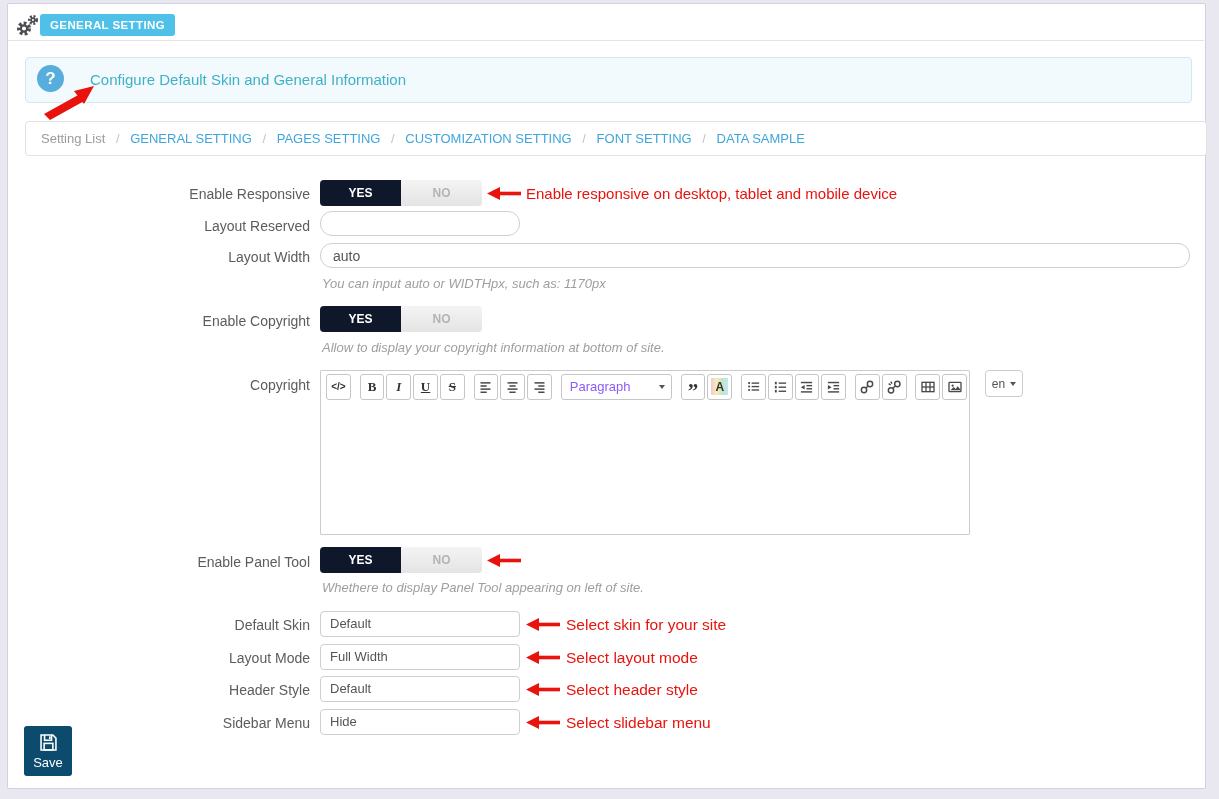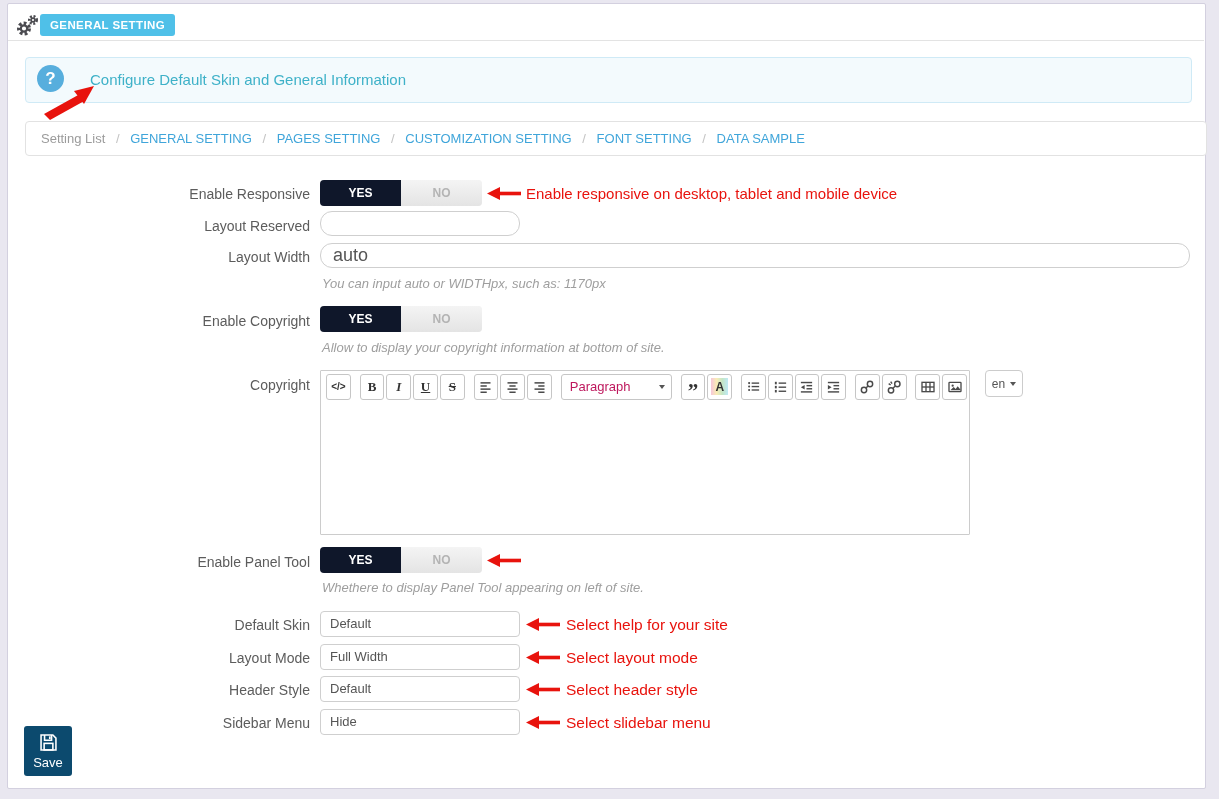--- a/index.html
+++ b/index.html
@@ -27,39 +27,39 @@
   #crumbbox .sep{color:#c3c3c3;margin:0 7px;}
   #crumbbox a{color:#3fa5da;text-decoration:none;}
   
   .flabel{left:40px;width:270px;text-align:right;font-size:14px;color:#5c5c5c;}
   .hint{font-size:13px;font-style:italic;color:#9e9e9e;}
   
   .switch{width:162px;height:26px;border-radius:4px;overflow:hidden;display:flex;box-shadow:0 0 0 1px rgba(0,0,0,.06) inset;}
   .switch .yes{width:81px;background:#0f172a;color:#fff;font-size:12px;font-weight:bold;text-align:center;line-height:26px;}
   .switch .no{width:81px;background:linear-gradient(#f4f4f4,#e4e4e4);color:#b4b4b4;font-size:12px;font-weight:bold;text-align:center;line-height:26px;}
   
-  .tinput{height:25px;border:1px solid #cfcfcf;border-radius:12px;background:#fff;font-size:18px;color:#555;
+  .tinput{height:25px;border:1px solid #cfcfcf;border-radius:12px;background:#fff;font-size:14px;color:#555;
           padding:0 12px;font-family:"Liberation Sans",sans-serif;box-sizing:border-box;}
   .selbox{width:200px;height:26px;border:1px solid #cfcfcf;border-radius:4px;background:#fff;font-size:13px;color:#555;
           line-height:24px;padding-left:9px;box-sizing:border-box;}
   
   .red{color:#e8130d;font-size:15px;white-space:nowrap;}
   .red2{color:#e8130d;font-size:15.5px;white-space:nowrap;}
   
   #editor{left:320px;top:370px;width:650px;height:165px;border:1px solid #ccc;border-radius:1px;box-sizing:border-box;background:#fff;}
   #menubar{height:30px;display:flex;align-items:center;padding-left:10px;gap:19px;font-size:14px;color:#333;}
   .caret{display:inline-block;width:0;height:0;border-left:3.5px solid transparent;border-right:3.5px solid transparent;
          border-top:4.5px solid #555;margin-left:5px;vertical-align:2px;}
   #toolbar{height:31px;display:flex;align-items:center;padding-left:5px;}
   .tbtn{width:25px;height:26px;border:1px solid #c6c6c6;border-radius:3px;background:#fff;display:flex;align-items:center;
         justify-content:center;margin-right:2px;box-sizing:border-box;font-size:13px;color:#333;}
   .tgap{width:7px;}
   .glyph-serif{font-family:"Liberation Serif",serif;font-weight:bold;}
   #para-select{width:112px;height:26px;border:1px solid #c6c6c6;border-radius:3px;display:flex;align-items:center;
-               padding:0 6px 0 8px;font-size:13px;color:#be185d;box-sizing:border-box;margin-right:2px;}
+               padding:0 6px 0 8px;font-size:13px;color:#8b5cf6;box-sizing:border-box;margin-right:2px;}
   #para-select .sp{flex:1;}
   #econtent{border-top:1px solid #ddd;height:102px;padding:20px 12px;font-family:"DejaVu Sans",sans-serif;
             font-size:13px;color:#222;box-sizing:content-box;}
   #lang-btn{left:985px;top:370px;width:38px;height:27px;border:1px solid #ccc;border-radius:4px;background:#fff;
             font-size:12px;color:#555;display:flex;align-items:center;justify-content:center;box-sizing:border-box;}
   
   #save-btn{left:24px;top:726px;width:48px;height:50px;background:#0c4a6e;border-radius:3px;color:#fff;
             display:flex;flex-direction:column;align-items:center;justify-content:center;gap:2px;cursor:pointer;}
   #save-btn span{font-size:13px;}
 </style>
@@ -270,21 +270,21 @@
 <div class="abs hint" style="left:322px;top:580px">Whethere to display Panel Tool appearing on left of site.</div>
 
 <div class="abs flabel" style="top:617px">Default Skin</div>
 <div class="abs selbox" style="left:320px;top:611px">Default</div>
 <svg class="abs" style="left:526px;top:618px" width="34" height="13">
   <g fill="#e8130d">
       <polygon points="0,6.5 13,0 13,13"></polygon>
       <rect x="11" y="4.7" width="23" height="3.6"></rect>
     </g>
 </svg>
-<div class="abs red2" style="left:566px;top:616px">Select help for your site</div>
+<div class="abs red2" style="left:566px;top:616px">Select skin for your site</div>
 
 <div class="abs flabel" style="top:650px">Layout Mode</div>
 <div class="abs selbox" style="left:320px;top:644px">Full Width</div>
 <svg class="abs" style="left:526px;top:651px" width="34" height="13">
   <g fill="#e8130d">
       <polygon points="0,6.5 13,0 13,13"></polygon>
       <rect x="11" y="4.7" width="23" height="3.6"></rect>
     </g>
 </svg>
 <div class="abs red2" style="left:566px;top:649px">Select layout mode</div>

